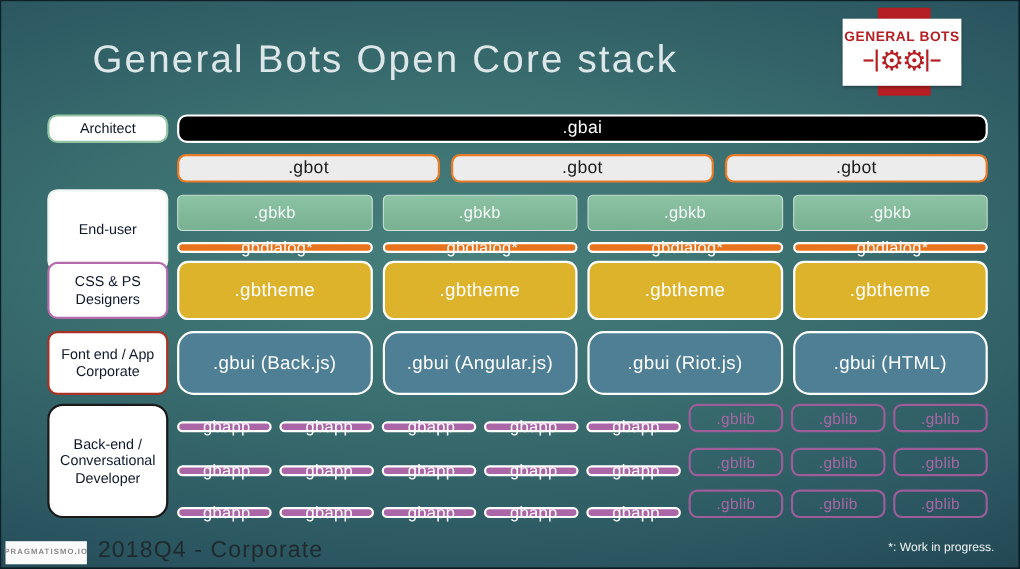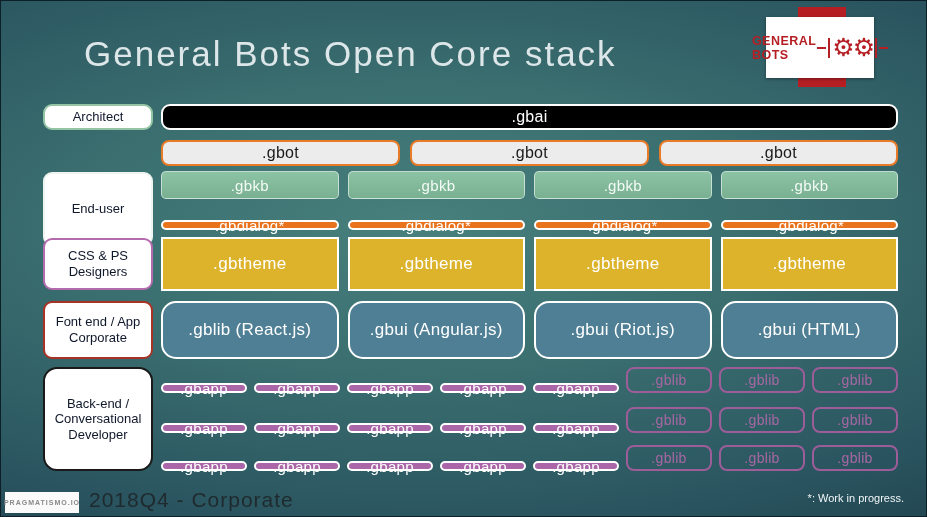--- a/index.html
+++ b/index.html
@@ -12,21 +12,21 @@
   }
   .title{
     position:absolute;left:43px;top:33px;
     font-size:35px;font-weight:300;letter-spacing:2px;color:#dde7e9;margin-left:40px;
   }
   
   .logo{position:absolute;left:765px;top:0;width:110px;height:92px;}
   .logo .ribbon{position:absolute;left:32px;top:6px;width:48px;height:80px;background:#b51f24;}
   .logo .plate{
     position:absolute;left:0;top:16px;width:108px;height:61px;background:#ffffff;
-    display:flex;align-items:center;justify-content:center;gap:1px;
+    display:flex;flex-direction:column;align-items:center;justify-content:center;gap:1px;
     box-shadow:0 1px 3px rgba(0,0,0,.4);
   }
   .logo .brand{color:#b51f24;font-weight:bold;font-size:12.5px;letter-spacing:.5px;}
   .gears-row{display:flex;align-items:center;gap:2px;height:28px;}
   .tick-line{width:9px;height:2px;background:#b51f24;}
   .tick{width:2px;height:20px;background:#b51f24;}
   .gears{font-family:"DejaVu Sans",sans-serif;font-size:25px;line-height:25px;color:#b51f24;letter-spacing:-2px;}
   
   .rowlabel{
     position:absolute;left:42px;width:110px;box-sizing:border-box;
@@ -37,36 +37,36 @@
   .lb-architect{top:103px;height:26px;border-color:#93c4a4;}
   .lb-product{top:139px;height:26px;border-color:#e2b32d;}
   .lb-enduser{top:171px;height:74px;border-color:#eef4ef;}
   .lb-designers{top:237px;height:52px;border-color:#b36bae;}
   .lb-frontend{top:300px;height:58px;border-color:#a93226;}
   .lb-backend{top:366px;height:104px;border-color:#1a1a1a;border-radius:14px;}
   
   .crow{position:absolute;left:160px;width:737px;display:flex;}
   .r-architect{top:103px;height:26px;}
   .r-product{top:139px;height:26px;gap:10px;}
-  .r-gbkb{top:170px;height:28px;gap:9px;}
+  .r-gbkb{top:176px;height:33px;gap:9px;}
   .r-gbdialog{top:203px;height:26px;gap:9px;}
   .r-gbtheme{top:236px;height:54px;gap:9px;}
   .r-gbui{top:300px;height:58px;gap:9px;}
   .r-backend1{top:366px;height:26px;gap:7px;}
   .r-backend2{top:406px;height:26px;gap:7px;}
   .r-backend3{top:444px;height:26px;gap:7px;}
   .box{
     flex:1;display:flex;align-items:center;justify-content:center;box-sizing:border-box;
     color:#fff;font-size:15px;letter-spacing:.3px;white-space:nowrap;
   }
   .b-gbai{background:#000;border:2px solid #fff;border-radius:9px;font-size:16px;}
   .b-gbot{background:#ececec;border:2px solid #e87a28;border-radius:8px;color:#1a1a1a;font-size:16px;}
   .b-gbkb{background:linear-gradient(180deg,#8dc3a5,#78b091);border:1px solid rgba(255,255,255,.55);border-radius:5px;color:#f4faf6;}
   .b-gbdialog{background:#e9731d;border:2px solid #fff;border-radius:13px;margin-top:16px;}
-  .b-gbtheme{background:#dcb32b;border:2px solid #fff;border-radius:0;font-size:17px;}
+  .b-gbtheme{background:#dcb32b;border:2px solid #fff;border-radius:10px;font-size:17px;}
   .b-gbui{background:#4e7f95;border:2px solid #fff;border-radius:15px;font-size:17px;}
   .b-gbapp{background:#aa66a6;border:2px solid #fff;border-radius:8px;font-size:15px;margin-top:16px;}
   .b-gblib{background:transparent;border:2px solid #9c5d99;border-radius:8px;color:#a767a3;font-size:14px;}
   
   .prag{
     position:absolute;left:4px;top:491px;width:74px;height:21px;background:#fafafa;
     display:flex;align-items:center;justify-content:center;
     font-size:7px;letter-spacing:1px;color:#8a8a8a;font-weight:bold;
   }
   .caption{position:absolute;left:88px;top:487px;font-size:21px;letter-spacing:1px;color:#1f2a2e;}
@@ -123,21 +123,21 @@
   </div>
 
   <div class="crow r-gbtheme">
     <div class="box b-gbtheme">.gbtheme</div>
     <div class="box b-gbtheme">.gbtheme</div>
     <div class="box b-gbtheme">.gbtheme</div>
     <div class="box b-gbtheme">.gbtheme</div>
   </div>
 
   <div class="crow r-gbui">
-    <div class="box b-gbui">.gblib (React.js)</div>
+    <div class="box b-gbui">.gbui (Back.js)</div>
     <div class="box b-gbui">.gbui (Angular.js)</div>
     <div class="box b-gbui">.gbui (Riot.js)</div>
     <div class="box b-gbui">.gbui (HTML)</div>
   </div>
 
   <div class="crow r-backend1">
     <div class="box b-gbapp">.gbapp</div>
     <div class="box b-gbapp">.gbapp</div>
     <div class="box b-gbapp">.gbapp</div>
     <div class="box b-gbapp">.gbapp</div>

